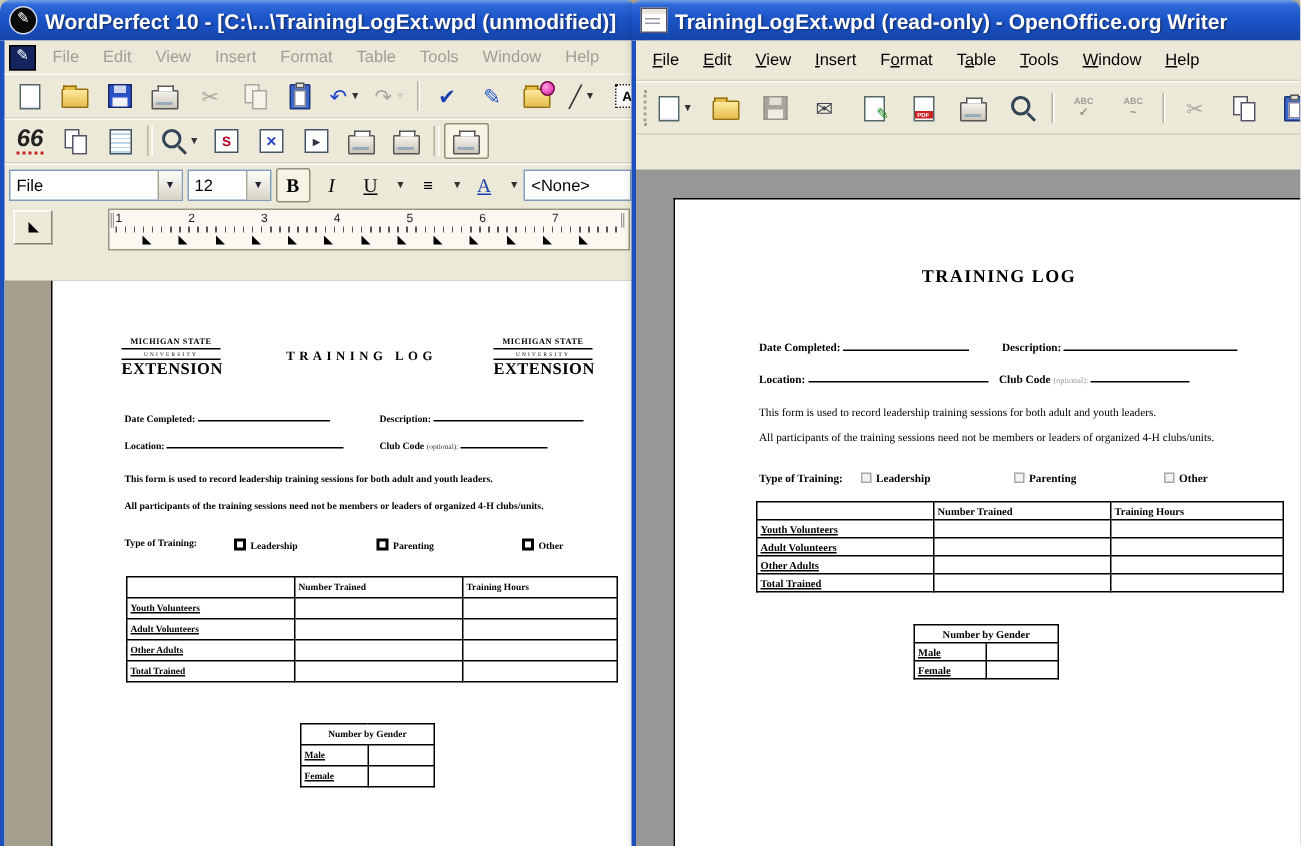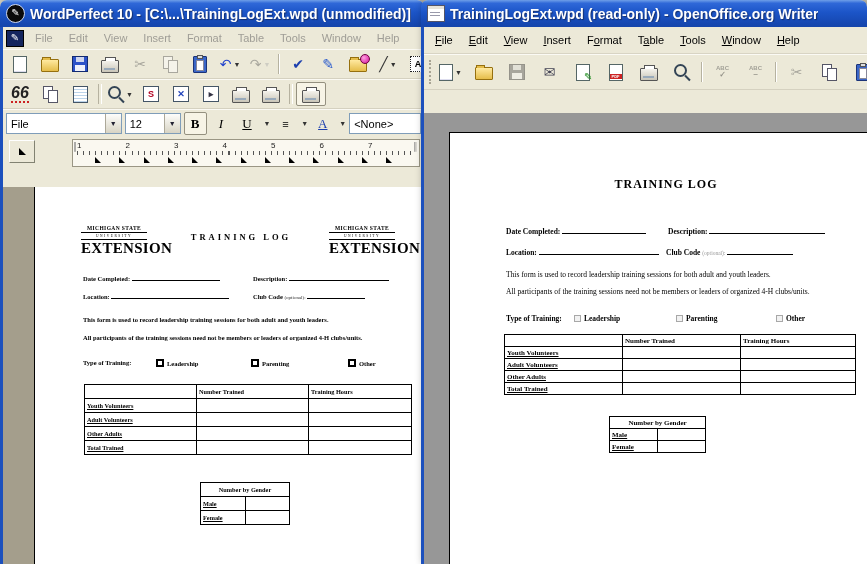--- a/index.html
+++ b/index.html
@@ -92,21 +92,21 @@
   .fill-line{display:inline-block;border-bottom:1px solid #000;height:7px;vertical-align:baseline;}
   .wp-txt{font-size:6.5px;}
   .oo-txt{font-size:7.5px;}
   .opt-small{font-size:5px;color:#333;}
   .oo-opt-small{font-size:5.5px;color:#999;}
   .cbL{display:inline-block;width:4px;height:4px;border:2px solid #000;margin-right:3px;vertical-align:-1px;}
   .cbR{display:inline-block;width:5px;height:5px;border:1px solid #a8a8a8;background:#f2f2f2;margin-right:3px;vertical-align:-1px;}
   .msu{width:66px;text-align:center;line-height:1.15;}
   .msu .l1{font-size:5.5px;font-weight:bold;letter-spacing:.4px;border-bottom:1px solid #000;padding-bottom:1px;}
   .msu .l2{font-size:3.5px;letter-spacing:1.5px;border-bottom:1px solid #000;padding:1px 0;}
-  .msu .l3{font-size:15px;font-weight:bold;letter-spacing:.3px;text-align:center;}
+  .msu .l3{font-size:11px;font-weight:bold;letter-spacing:.3px;text-align:center;}
   table.doc-table{position:absolute;border-collapse:collapse;table-layout:fixed;}
   .doc-table td{border:1px solid #000;padding:0 2px;overflow:hidden;}
   .wp-table td{font-size:6.3px;height:13px;}
   .oo-table td{font-size:7px;height:11px;}
   .doc-table td.rowlbl{font-weight:bold;text-decoration:underline;}
   .doc-table td.colhdr{font-weight:bold;}
   .gender-hdr{text-align:center;font-weight:bold;}
   .ticon-wp{width:17px;height:17px;border-radius:50%;background:#0a0a0a;border:1px solid #cfd8ee;color:#fff;font-size:10px;line-height:16px;text-align:center;}
   .ticon-oo{width:16px;height:15px;background:#fff;border:1px solid #556;position:relative;box-shadow:inset 0 3px 0 #e8e4da;}
   .ticon-oo::after{content:"";position:absolute;left:2px;top:6px;width:10px;height:1px;background:#99a;box-shadow:0 3px 0 #99a;}

